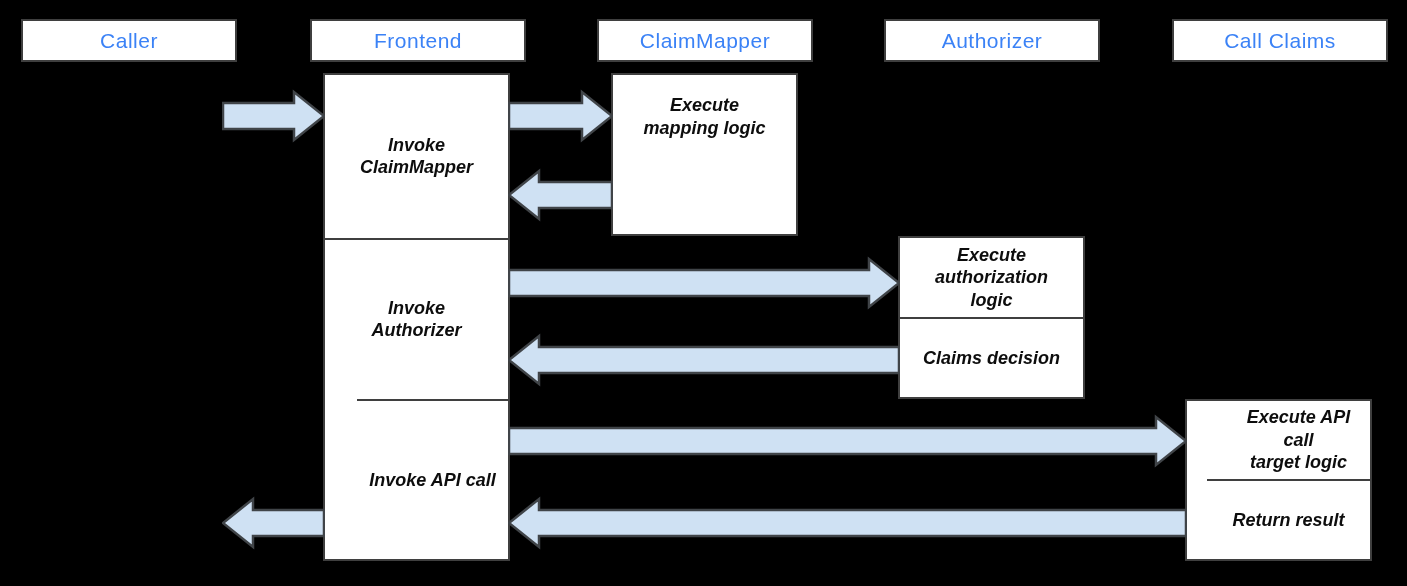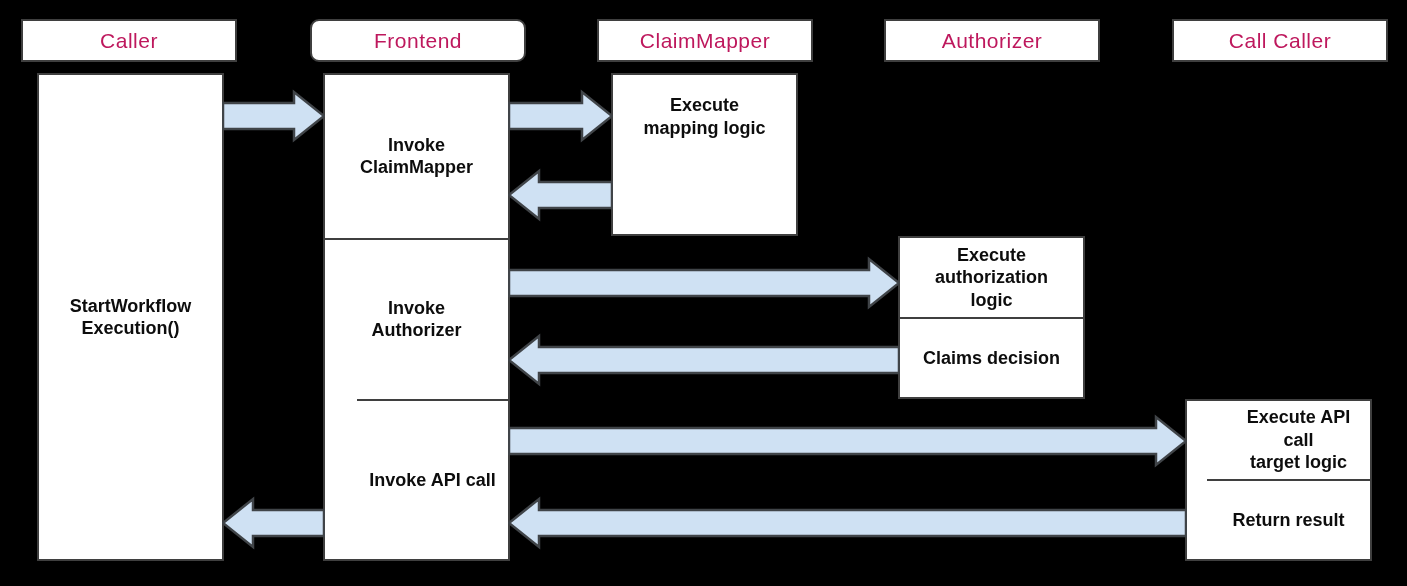--- a/index.html
+++ b/index.html
@@ -24,37 +24,38 @@
     border: 2px solid #3f3f3f;
     box-sizing: border-box;
     display: flex;
     align-items: center;
     justify-content: center;
   }
   .lane-label {
     font-size: 21px;
     font-weight: 400;
     letter-spacing: 0.5px;
-    color: #be185d;
+    color: #3b82f6;
     white-space: nowrap;
   }
   .activation {
     position: absolute;
     background: #ffffff;
     border: 2px solid #3f3f3f;
     box-sizing: border-box;
     display: flex;
     flex-direction: column;
   }
   .step {
     box-sizing: border-box;
     display: flex;
     align-items: center;
     justify-content: center;
     text-align: center;
+    font-style: italic;
   }
   .step + .step {
     border-top: 2px solid #3f3f3f;
   }
   .step-label {
     font-size: 18px;
     font-weight: 700;
     line-height: 1.25;
     color: #0d0d0d;
     white-space: pre-line;
@@ -73,39 +74,33 @@
   }
 </style>
 </head>
 <body>
 
 <div class="canvas">
 
   <div class="lane-header" style="left:21px;">
     <span class="lane-label">Caller</span>
   </div>
-  <div class="lane-header" style="left:310px;border-radius:9px;">
+  <div class="lane-header" style="left:310px;">
     <span class="lane-label">Frontend</span>
   </div>
   <div class="lane-header" style="left:597px;">
     <span class="lane-label">ClaimMapper</span>
   </div>
   <div class="lane-header" style="left:884px;">
     <span class="lane-label">Authorizer</span>
   </div>
   <div class="lane-header" style="left:1172px;">
-    <span class="lane-label">Call Caller</span>
+    <span class="lane-label">Call Claims</span>
   </div>
 
-  <div class="activation" style="left:37px;top:73px;width:187px;height:488px;">
-    <div class="step" style="height:100%;">
-      <span class="step-label">StartWorkflow
-Execution()</span>
-    </div>
-  </div>
 
   <div class="activation" style="left:323px;top:73px;width:187px;height:488px;">
     <div class="step" style="height:164px;">
       <span class="step-label">Invoke
 ClaimMapper</span>
     </div>
     <div class="step" style="height:163px;">
       <span class="step-label">Invoke
 Authorizer</span>
     </div>

